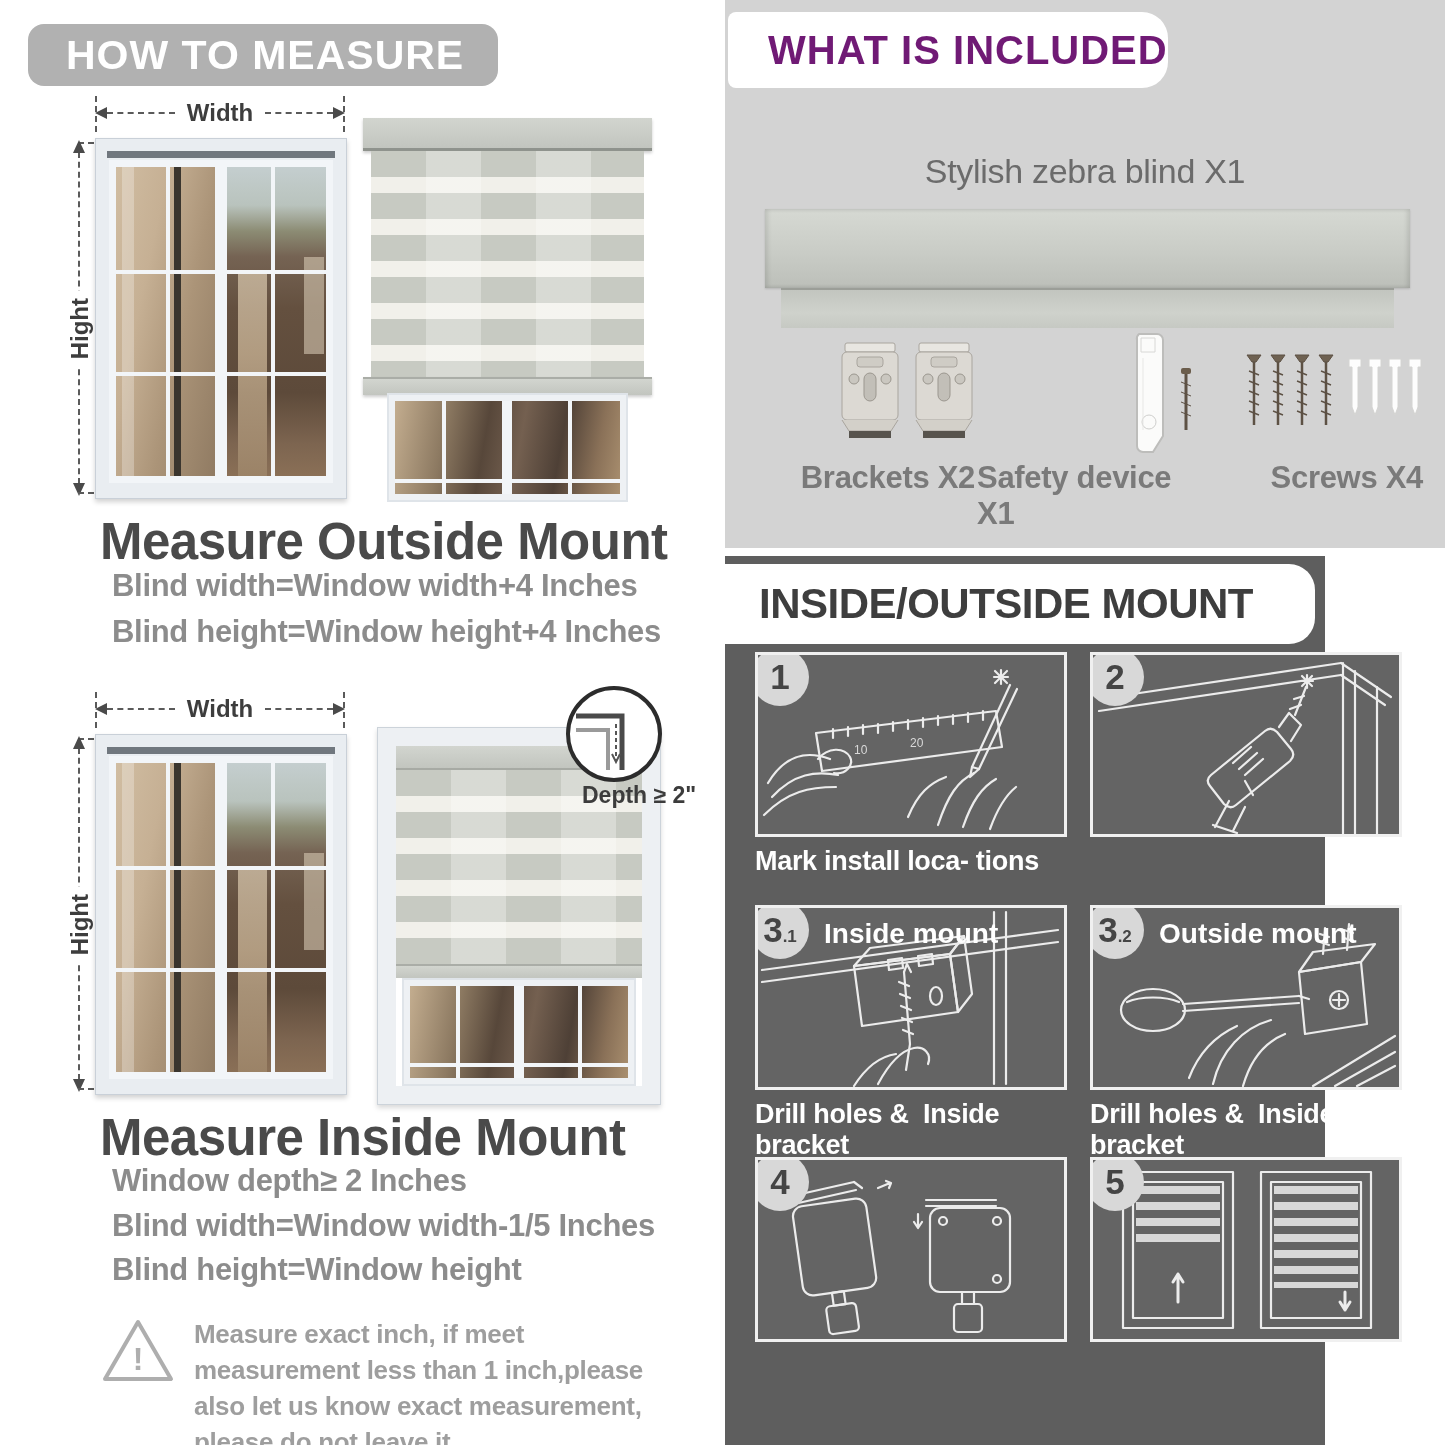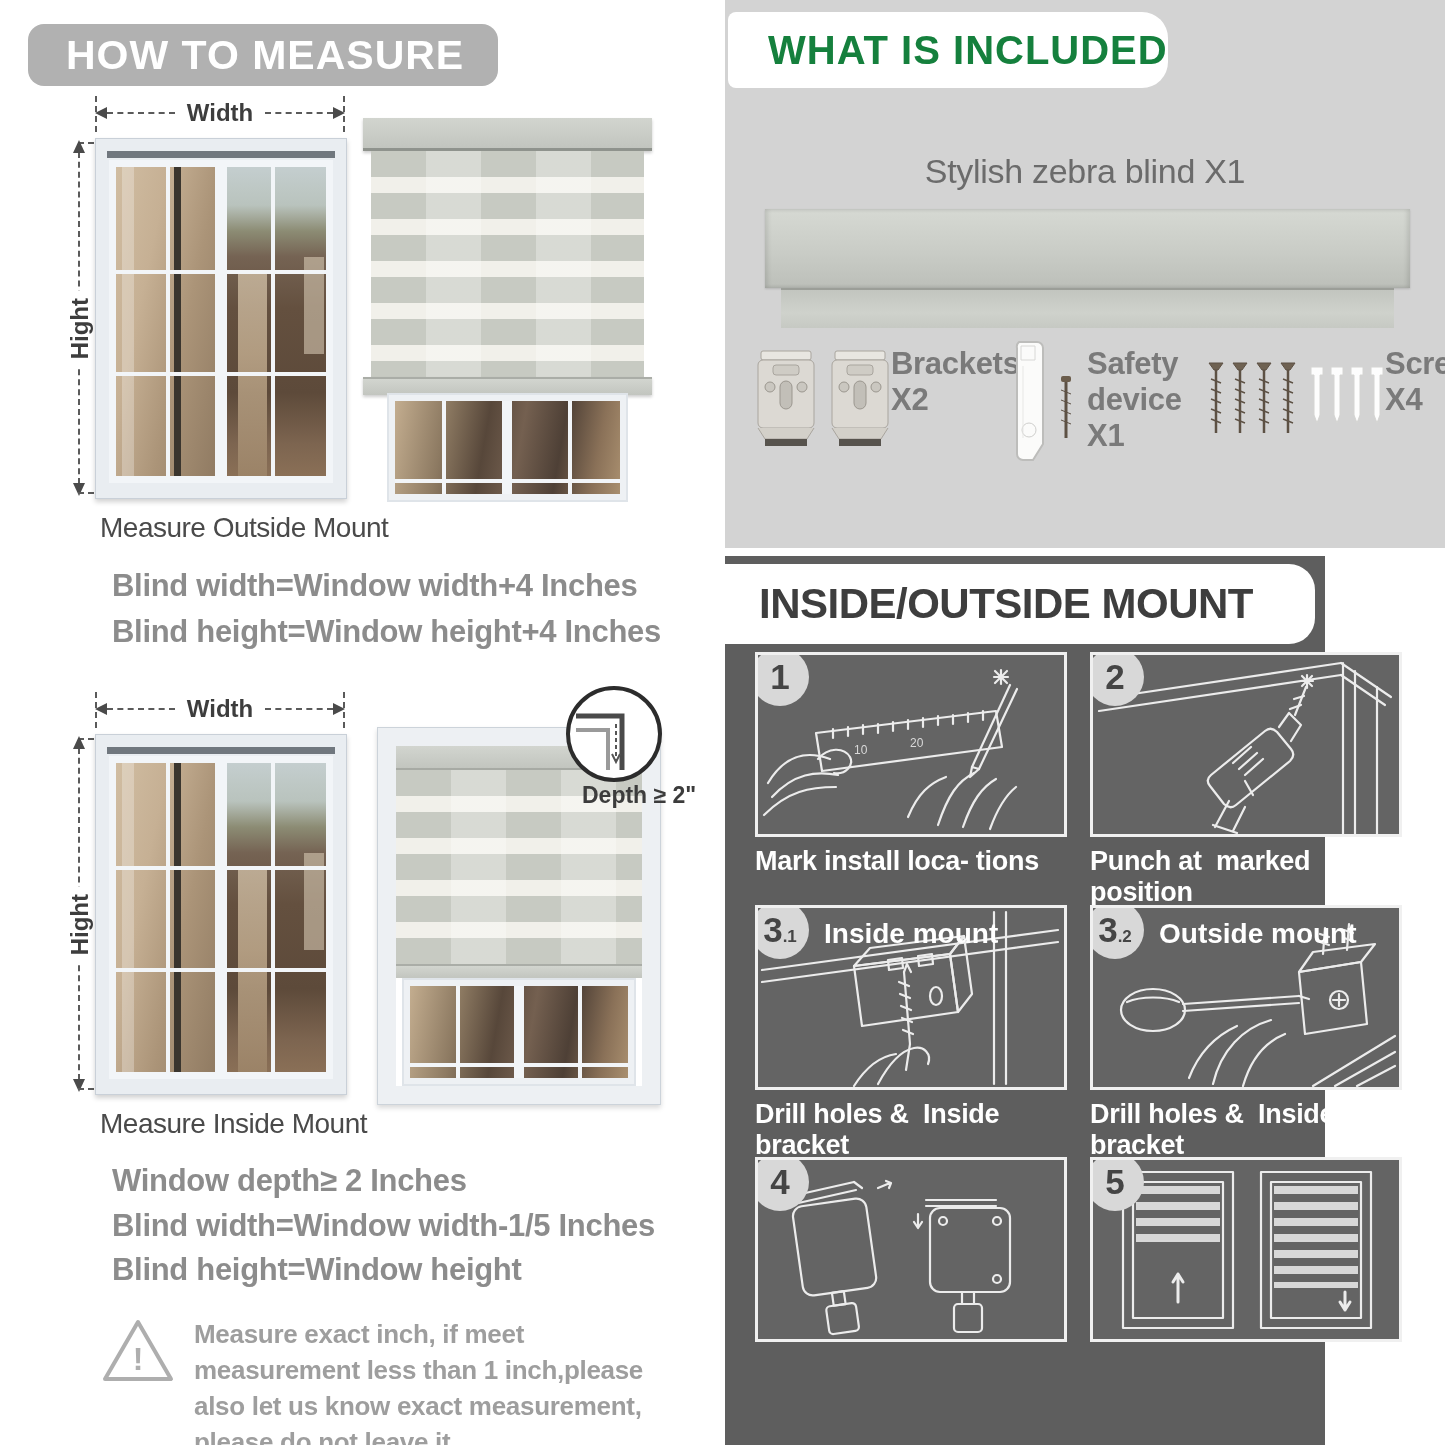--- a/index.html
+++ b/index.html
@@ -2,21 +2,21 @@
 <html><head>
 <meta charset="utf-8">
 <style>
   html,body{margin:0;padding:0;background:#fff;}
   .canvas{position:relative;width:1445px;height:1445px;background:#ffffff;overflow:hidden;
           font-family:"Liberation Sans",sans-serif;}
   
   .htm-header{position:absolute;left:28px;top:24px;width:470px;height:62px;background:#b1b1b1;
               border-radius:16px;display:flex;align-items:center;padding-left:38px;box-sizing:border-box;}
   .htm-header span{color:#ffffff;font-size:41px;font-weight:bold;letter-spacing:1px;}
-  .sec-title{position:absolute;color:#4a4a4a;font-size:28px;font-weight:normal;letter-spacing:-.5px;}
+  .sec-title{position:absolute;color:#4a4a4a;font-size:51px;font-weight:bold;letter-spacing:-.5px;}
   .sec-line{position:absolute;color:#8c8c8c;font-size:31px;font-weight:bold;letter-spacing:-.3px;margin-left:12px;}
   
   .window{position:absolute;background:#e9edf1;border:1px solid #c9d0d8;box-shadow:0 3px 5px rgba(0,0,0,.18);}
   .win-track{position:absolute;left:11px;right:11px;top:12px;height:7px;background:#70777e;}
   .sash-area{position:absolute;left:13px;right:13px;top:21px;bottom:15px;background:#fff;overflow:hidden;}
   .refl-left{position:absolute;left:0;top:0;bottom:0;width:50%;
      background:linear-gradient(102deg,#d2bfa4 0%,#c6b094 34%,#ab9478 62%,#8d7860 100%);}
   .refl-left::before{content:"";position:absolute;left:12%;top:0;bottom:0;width:10%;background:rgba(255,255,255,.28);}
   .refl-left::after{content:"";position:absolute;left:58%;top:0;bottom:0;width:7px;background:#3a352e;}
   .refl-right{position:absolute;right:0;top:0;bottom:0;width:50%;
@@ -70,29 +70,29 @@
   .v-arrow::after{content:"";position:absolute;left:-2px;bottom:0;width:26px;border-top:2px dashed #5a5a5a;}
   .magnifier{position:absolute;left:566px;top:686px;width:88px;height:88px;border:4px solid #2c2c2c;
              border-radius:50%;background:#fff;overflow:hidden;z-index:5;}
   .depth-label{position:absolute;left:582px;top:782px;font-size:23px;font-weight:bold;color:#3c3c3c;}
   .note-wrap{position:absolute;left:100px;top:1316px;display:flex;}
   .note-text{width:452px;margin-left:18px;color:#9e9e9e;font-size:26px;font-weight:bold;line-height:36px;letter-spacing:-.3px;}
   
   .panel-light{position:absolute;left:725px;top:0;width:720px;height:548px;background:#d3d3d3;}
   .wii-header{position:absolute;left:3px;top:12px;width:440px;height:76px;background:#ffffff;
               border-radius:8px 26px 26px 8px;display:flex;align-items:center;padding-left:40px;box-sizing:border-box;}
-  .wii-header span{color:#15803d;font-size:40px;font-weight:bold;letter-spacing:1px;}
+  .wii-header span{color:#701a75;font-size:40px;font-weight:bold;letter-spacing:1px;}
   .product-title{position:absolute;left:0;top:152px;width:100%;text-align:center;color:#6b6b6b;
                  font-size:34px;font-weight:normal;letter-spacing:-.3px;}
   .headrail-main{position:absolute;left:40px;top:209px;width:645px;height:79px;
       background:linear-gradient(180deg,#d6d9d3 0%,#c9ccc6 55%,#bcbfb9 100%);
       box-shadow:inset 3px 0 4px rgba(0,0,0,.10),inset -3px 0 4px rgba(0,0,0,.10),0 1px 2px rgba(0,0,0,.15);}
   .headrail-lip{position:absolute;left:56px;top:288px;width:613px;height:38px;
       background:linear-gradient(180deg,#c2c5bf 0%,#cfd2cc 60%,#c6c9c3 100%);border-top:2px solid #9b9e98;}
-  .item-group{position:absolute;top:340px;width:220px;display:flex;flex-direction:row;align-items:flex-start;}
+  .item-group{position:absolute;top:332px;width:220px;display:flex;flex-direction:column;align-items:flex-end;}
   .item-icons{height:122px;display:flex;align-items:center;justify-content:center;gap:12px;}
   .item-label{margin-top:6px;color:#7a7a7a;font-size:31px;font-weight:bold;letter-spacing:-.3px;}
   .panel-dark{position:absolute;left:725px;top:556px;width:600px;height:889px;background:#5e5e5e;}
   .iom-header{position:absolute;left:0;top:8px;width:590px;height:80px;background:#ffffff;
               border-radius:0 26px 26px 0;display:flex;align-items:center;padding-left:34px;box-sizing:border-box;}
   .iom-header span{color:#3e3e3e;font-size:42px;font-weight:bold;letter-spacing:-.5px;}
   .step{position:absolute;width:312px;}
   .step-box{position:relative;width:312px;height:185px;border:3px solid #f0f0f0;background:#646464;
             box-sizing:border-box;overflow:hidden;}
   .step-art{position:absolute;inset:0;width:100%;height:100%;}
@@ -375,21 +375,20 @@
           <path d="M136,146 L122,172"></path>
             <path d="M152,152 L140,176"></path>
             <path d="M120,170 L144,178"></path>
             <path d="M152,126 L160,140"></path>
         </svg>
         <div class="badge">
           <span class="badge-main">2</span>
             <span class="badge-sub"></span>
         </div>
       </div>
-      <div class="step-caption">Punch at  marked position</div>
     </div>
 
     <div class="step" style="left:30px;top:349px;">
       <div class="step-box">
         <svg class="step-art art" viewBox="0 0 306 179">
           <path d="M4,62 L300,22"></path>
             <path d="M4,74 L300,34"></path>
           <path d="M236,4 L236,176"></path>
             <path d="M248,4 L248,176"></path>
           <path d="M96,58 L112,40 L206,28 L192,46 Z"></path>

